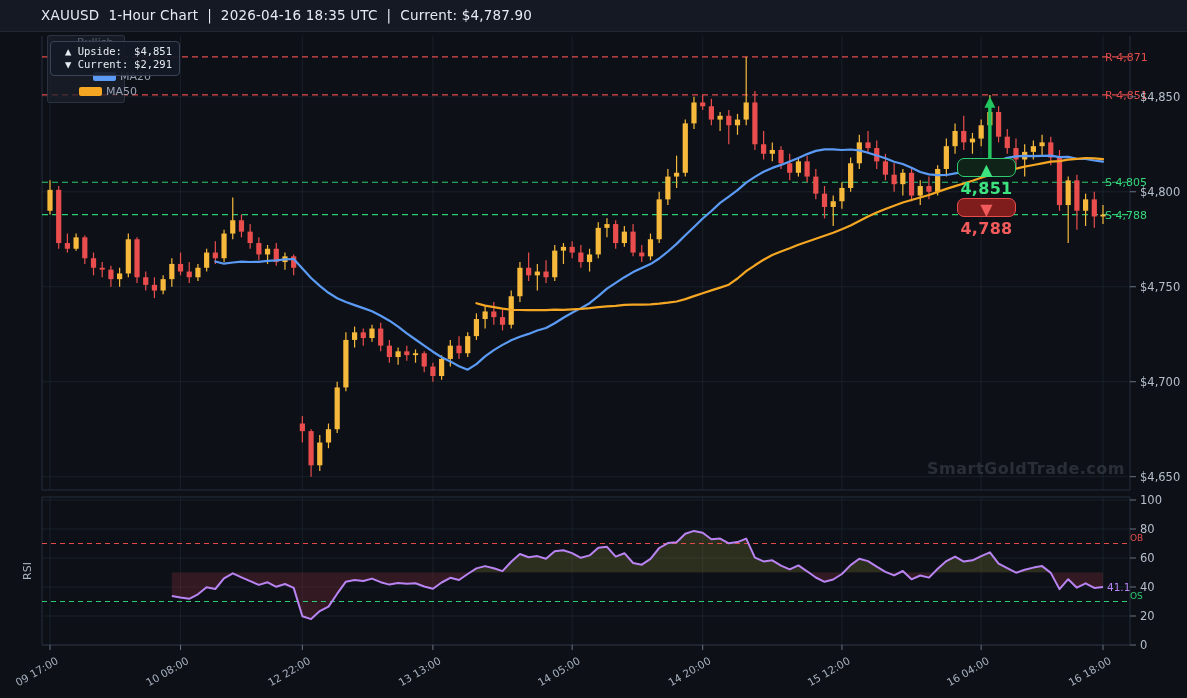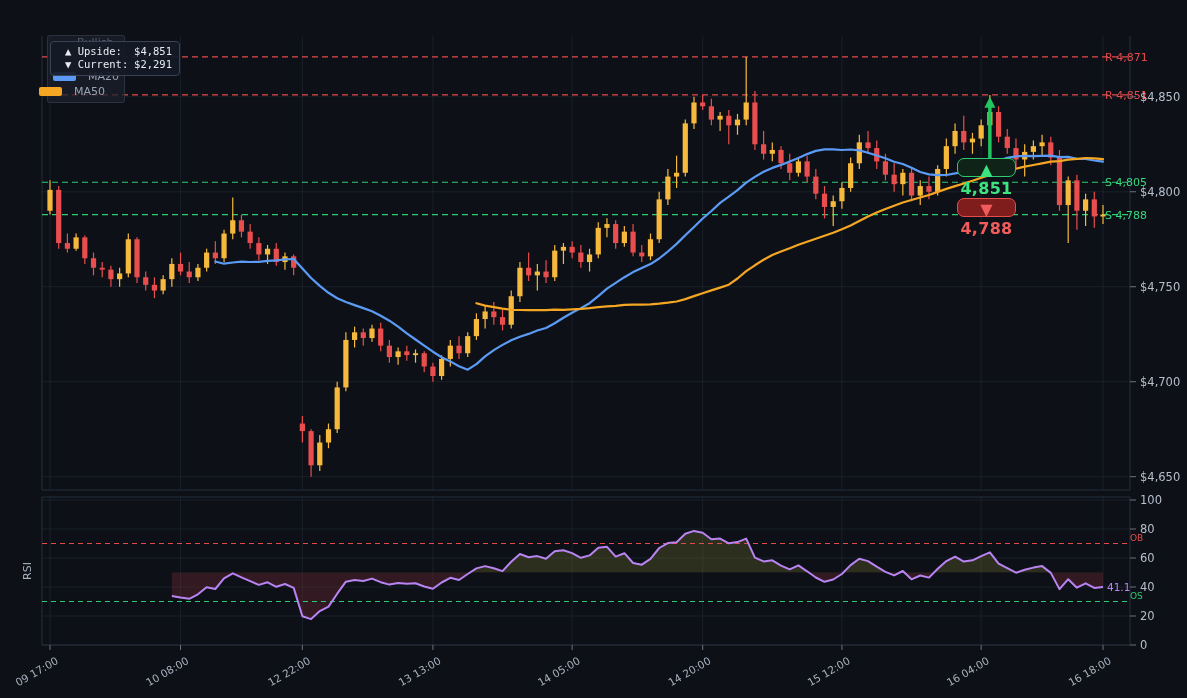--- a/index.html
+++ b/index.html
@@ -7,40 +7,43 @@
          font-family:"DejaVu Sans","Liberation Sans",sans-serif;}
   .header{position:absolute;left:0;top:0;width:100%;height:31px;background:#141924;
           border-bottom:1px solid #1f2634;z-index:5;}
   .header .title{position:absolute;left:41px;top:0;line-height:31px;font-size:13.5px;
           color:#e6ebf3;white-space:pre;letter-spacing:.2px;}
   svg#chart-svg{position:absolute;left:0;top:0;z-index:1;}
   .legend-panel{position:absolute;left:47px;top:35px;width:76px;height:66px;z-index:2;
           background:rgba(26,32,45,.72);border:1px solid rgba(80,92,115,.35);border-radius:3px;}
   .legend-ghost{position:absolute;left:77px;top:36px;z-index:2;font-size:11px;
           color:rgba(160,170,188,.45);}
-  .legend-row{position:absolute;display:flex;align-items:center;gap:12px;z-index:2;}
+  .legend-row{position:absolute;display:flex;align-items:center;gap:4px;z-index:2;margin-left:40px;}
   .legend-swatch{width:23px;height:9px;border-radius:2px;}
   .legend-label{font-size:11px;color:#9aa3b4;}
   .tooltip-box{position:absolute;left:50px;top:41px;width:130px;z-index:4;
           background:rgba(20,26,38,.93);border:1px solid #3a4356;border-radius:4px;
           padding:3px 7px 4px 14px;box-sizing:border-box;}
   .tooltip-row{display:flex;font-family:"DejaVu Sans Mono","Liberation Mono",monospace;
           font-size:10.5px;color:#e8ebf2;line-height:13px;white-space:pre;}
   .tooltip-row .tt-val{margin-left:auto;}
   .price-tag{position:absolute;z-index:3;border-radius:7px;font-size:16px;font-weight:bold;
           text-align:center;box-sizing:border-box;padding-top:1px;letter-spacing:.3px;}
   .price-tag.up{background:#0f2319;border:1.5px solid #2ecc71;color:#3ce37f;}
   .price-tag.down{background:#7f1d1d;border:1.5px solid #e74c4c;color:#f25b5b;}
   .watermark{position:absolute;right:62px;top:459px;z-index:2;font-size:16px;font-weight:bold;
           color:rgba(140,152,172,.22);letter-spacing:.5px;}
 </style>
 </head>
 <body>
 
 <div class="stage">
+  <div class="header">
+    <div class="title">XAUUSD  1-Hour Chart  |  2026-04-16 18:35 UTC  |  Current: $4,787.90</div>
+  </div>
 
   <svg id="chart-svg" width="1187" height="698">
       <g>
         <line x1="42" y1="36" x2="42" y2="490" stroke="#262e3d" stroke-width="1"></line>
         <line x1="1130" y1="36" x2="1130" y2="490" stroke="#262e3d" stroke-width="1"></line>
         <line x1="42" y1="490" x2="1130" y2="490" stroke="#262e3d" stroke-width="1"></line>
         <line x1="42" y1="497" x2="42" y2="645" stroke="#262e3d" stroke-width="1"></line>
         <line x1="1130" y1="497" x2="1130" y2="645" stroke="#262e3d" stroke-width="1"></line>
         <line x1="42" y1="645" x2="1130" y2="645" stroke="#262e3d" stroke-width="1"></line>
         <line x1="42" y1="497" x2="1130" y2="497" stroke="#262e3d" stroke-width="1"></line>
@@ -411,13 +414,14 @@
   </div>
 
   <div class="tooltip-box">
     <div class="tooltip-row"><span><span>▲</span> <span>Upside:</span></span><span class="tt-val">$4,851</span></div>
     <div class="tooltip-row"><span><span>▼</span> <span>Current:</span></span><span class="tt-val">$2,291</span></div>
   </div>
 
   <div class="price-tag up" id="upside-box" style="left: 957px; top: 158px; width: 59px; height: 19px;">▲ 4,851</div>
   <div class="price-tag down" id="downside-box" style="left: 957px; top: 198px; width: 59px; height: 19px;">▼ 4,788</div>
 
+  <div class="watermark">SmartGoldTrade.com</div>
 </div>
 
 </body></html>

